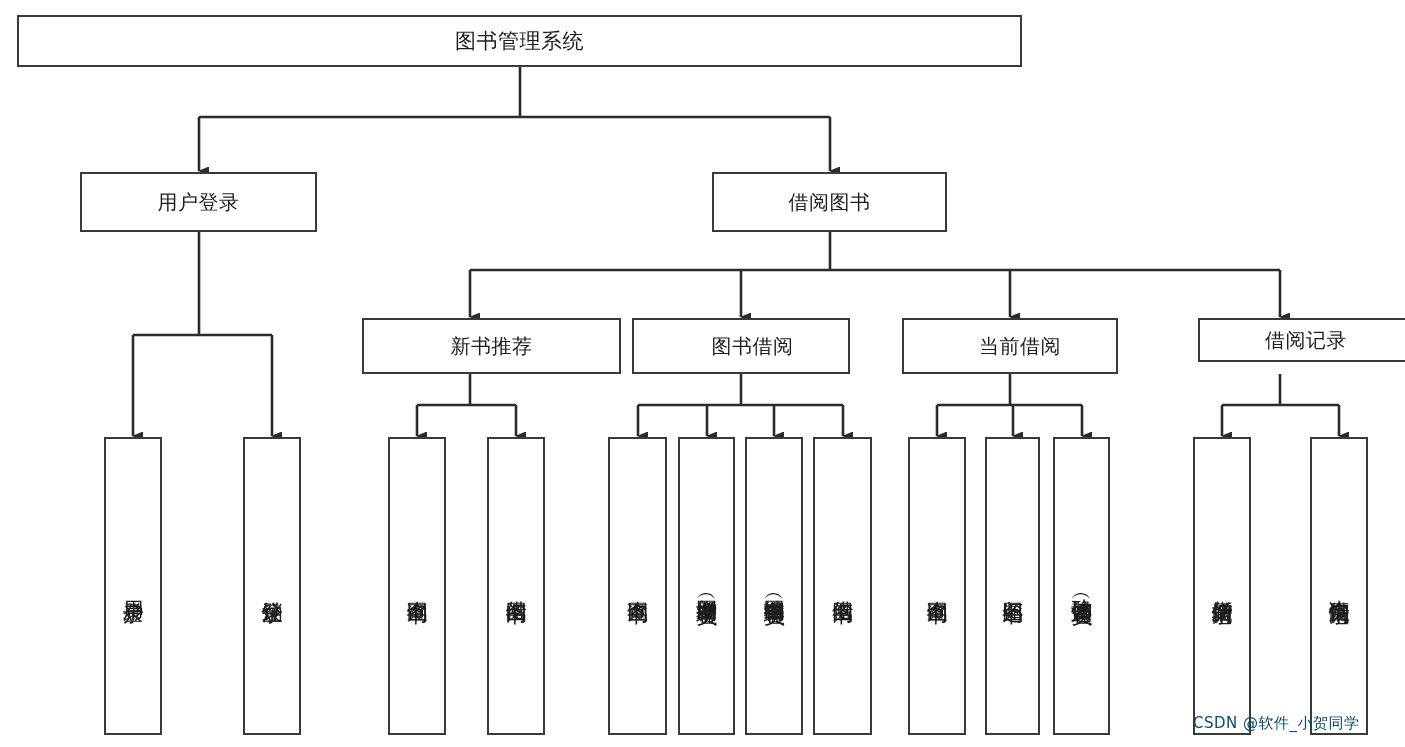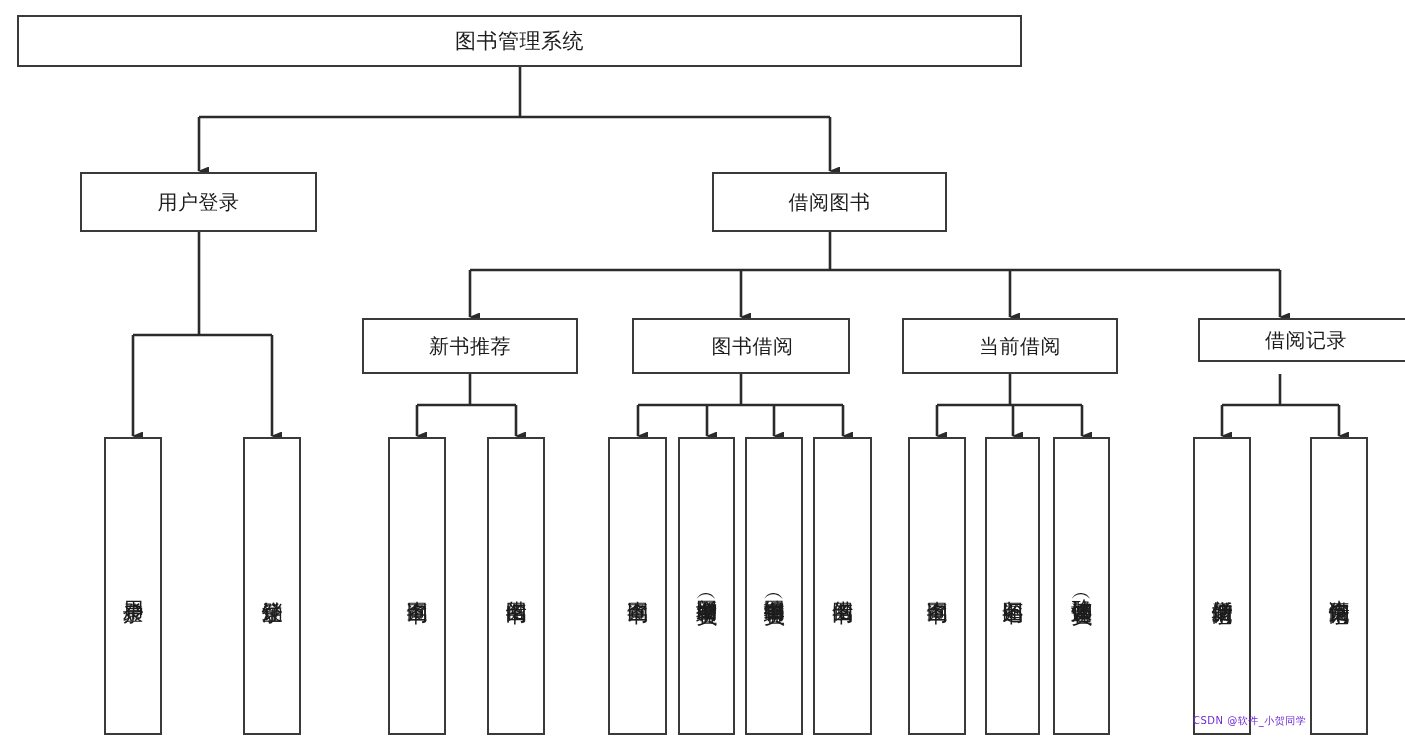--- a/index.html
+++ b/index.html
@@ -48,22 +48,22 @@
     writing-mode:vertical-rl;
     text-orientation:upright;
     font-size:21px;
     line-height:1.08;
     letter-spacing:1px;
     white-space:nowrap;
     max-height:100%;
   }
   .watermark{
     position:absolute;
-    font-size:10px;
-    color:#6d28d9;
+    font-size:15px;
+    color:#0c4a6e;
     letter-spacing:0.5px;
     white-space:nowrap;
     z-index:3;
     user-select:none;
   }
 </style>
 </head>
 <body>
 
 <div id="canvas">
@@ -114,21 +114,21 @@
   <div id="nodes-layer">
       <div class="node root" style="left: 17px; top: 15px; width: 1005px; height: 52px;">
         <span class="node-label">图书管理系统</span>
       </div>
       <div class="node branch" style="left: 80px; top: 172px; width: 237px; height: 60px;">
         <span class="node-label">用户登录</span>
       </div>
       <div class="node branch" style="left: 712px; top: 172px; width: 235px; height: 60px;">
         <span class="node-label">借阅图书</span>
       </div>
-      <div class="node branch" style="left: 362px; top: 318px; width: 216px; height: 56px;">
+      <div class="node branch" style="left: 362px; top: 318px; width: 259px; height: 56px;">
         <span class="node-label">新书推荐</span>
       </div>
       <div class="node branch" style="left: 632px; top: 318px; width: 218px; height: 56px; padding-left: 23px;">
         <span class="node-label">图书借阅</span>
       </div>
       <div class="node branch" style="left: 902px; top: 318px; width: 216px; height: 56px; padding-left: 20px;">
         <span class="node-label">当前借阅</span>
       </div>
       <div class="node branch" style="left: 1172px; top: 318px; width: 216px; height: 44px; margin-left: 26px;">
         <span class="node-label">借阅记录</span>

